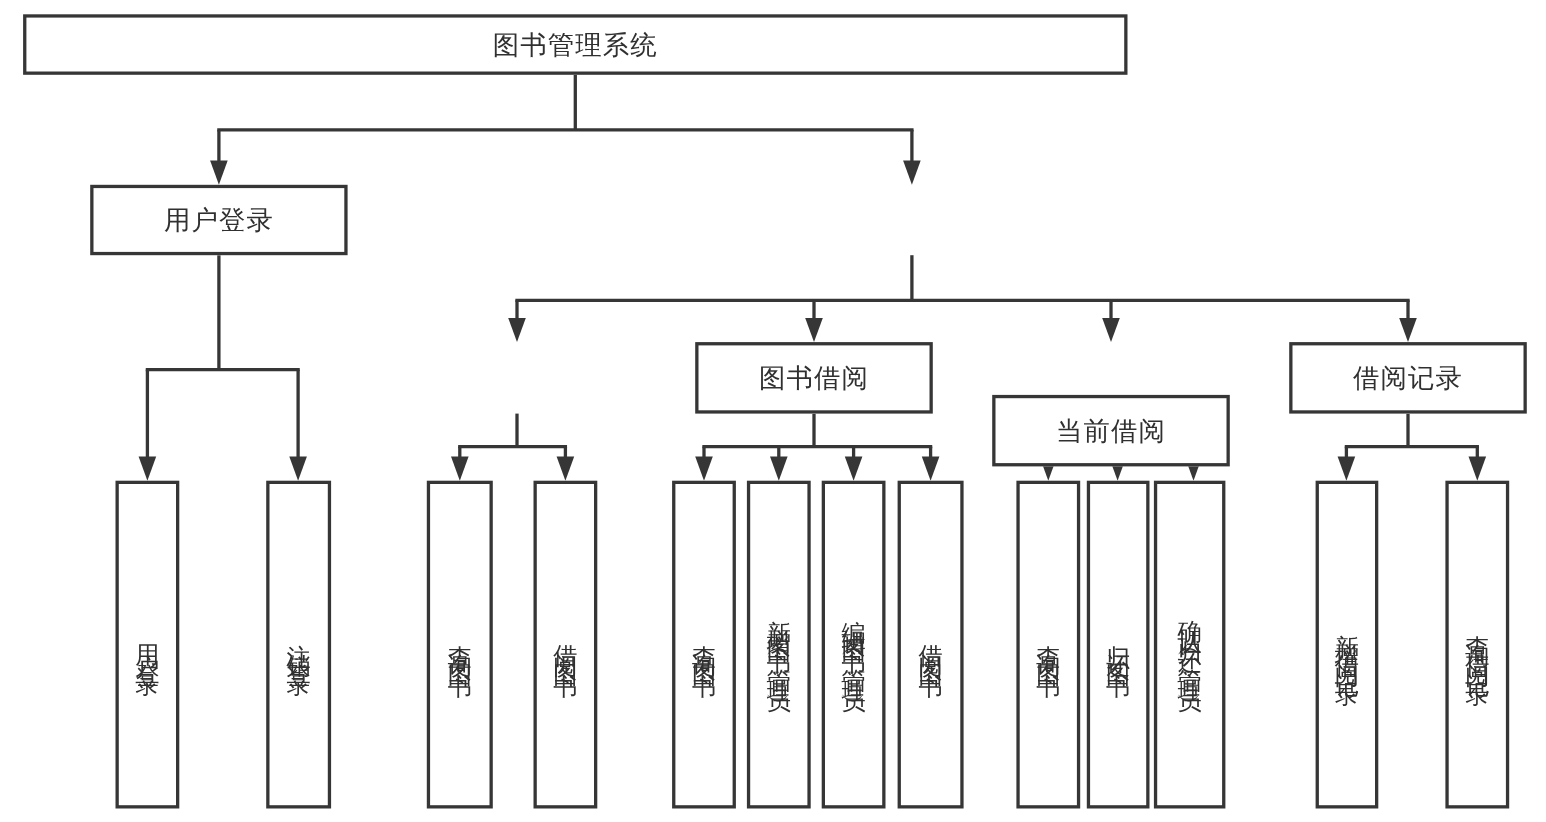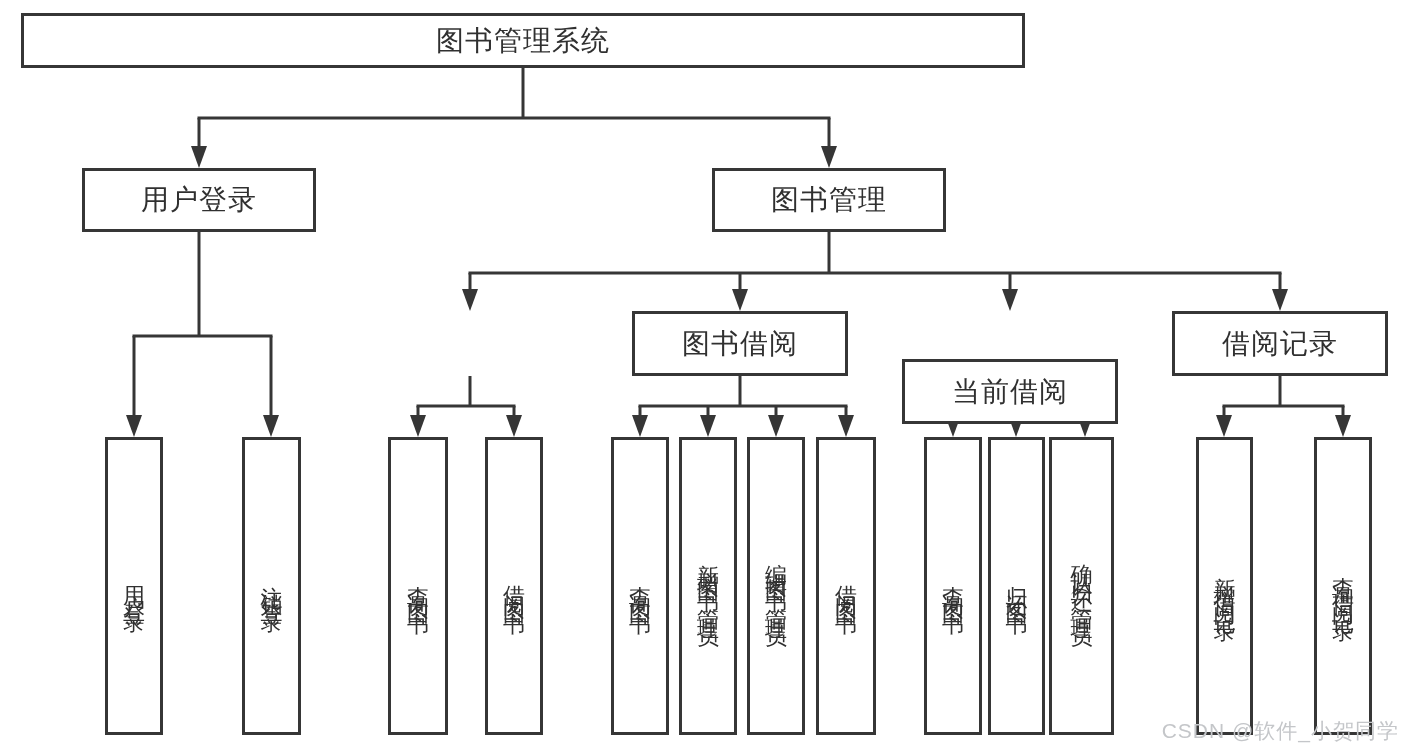--- a/index.html
+++ b/index.html
@@ -15,21 +15,21 @@
     overflow:hidden;
   }
   #canvas{position:relative;width:1405px;height:747px;background:var(--bg);}
   #connectors{position:absolute;left:0;top:0;z-index:1;}
   .hbox,.vbox{
     position:absolute;z-index:2;box-sizing:border-box;
     border:3px solid var(--line);background:#fff;
     display:flex;align-items:center;justify-content:center;
     color:var(--text);
   }
-  .hbox{font-size:28px;letter-spacing:1px;}
+  .hbox{font-size:24px;letter-spacing:1px;}
   .vbox .vtext{
     writing-mode:vertical-rl;text-orientation:mixed;
     font-size:22px;letter-spacing:9px;white-space:nowrap;
     color:var(--text);
   }
   .watermark{
     position:absolute;right:6px;bottom:2px;z-index:3;
     font-size:21px;color:var(--wm);letter-spacing:1px;
   }
 </style>
@@ -96,21 +96,20 @@
     <path d="M1222.5 406 H1344.5"></path>
     <path d="M1224 406 V421"></path>
     <path d="M1343 406 V421"></path>
     <polygon points="1216,415 1232,415 1224,437" fill="#363636" stroke="none"></polygon>
     <polygon points="1335,415 1351,415 1343,437" fill="#363636" stroke="none"></polygon>
   </svg>
 
   <div class="hbox" style="left:21px;top:13px;width:1004px;height:55px;">图书管理系统</div>
 
   <div class="hbox" style="left:82px;top:168px;width:234px;height:64px;">用户登录</div>
-  <div class="hbox" style="left:712px;top:168px;width:234px;height:64px;">图书管理</div>
 
   <div class="hbox" style="left:632px;top:311px;width:216px;height:65px;">图书借阅</div>
   <div class="hbox" style="left:902px;top:311px;width:216px;height:65px;margin-top:48px;">当前借阅</div>
   <div class="hbox" style="left:1172px;top:311px;width:216px;height:65px;">借阅记录</div>
 
   <div class="vbox" style="left:105px;top:437px;width:58px;height:298px;">
     <span class="vtext">用户登录</span>
   </div>
   <div class="vbox" style="left:242px;top:437px;width:59px;height:298px;">
     <span class="vtext">注销登录</span>
@@ -146,14 +145,13 @@
     <span class="vtext">确认归还（管理员）</span>
   </div>
 
   <div class="vbox" style="left:1196px;top:437px;width:57px;height:298px;">
     <span class="vtext">新增借阅记录</span>
   </div>
   <div class="vbox" style="left:1314px;top:437px;width:58px;height:298px;">
     <span class="vtext">查询借阅记录</span>
   </div>
 
-  <div class="watermark">CSDN @软件_小贺同学</div>
 </div>
 
 </body></html>

